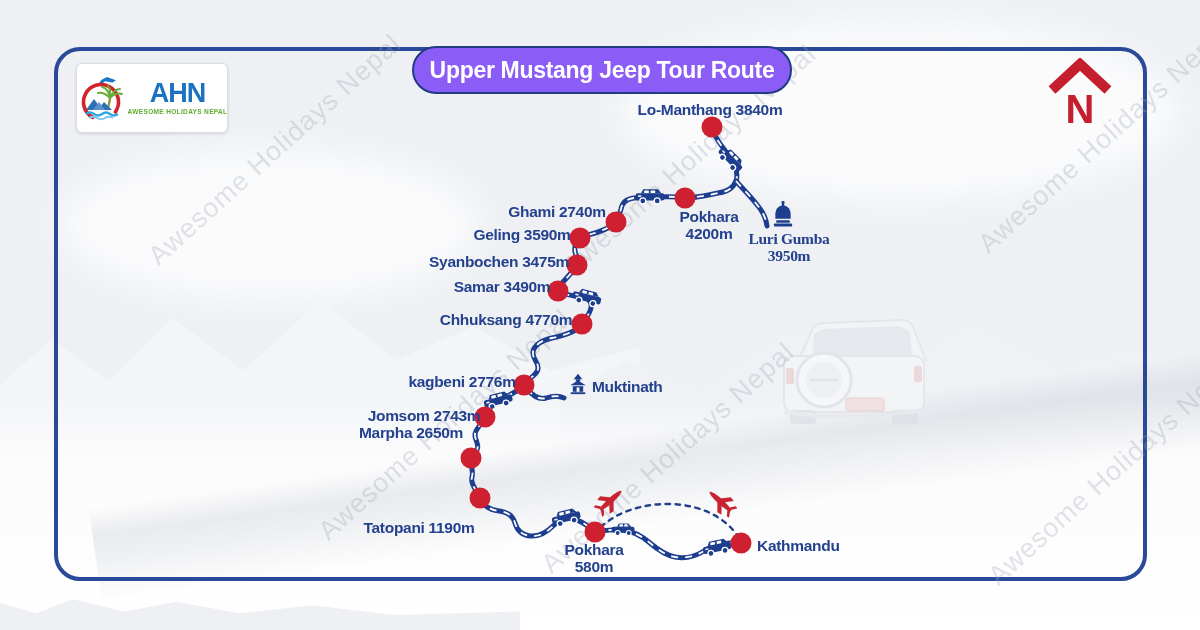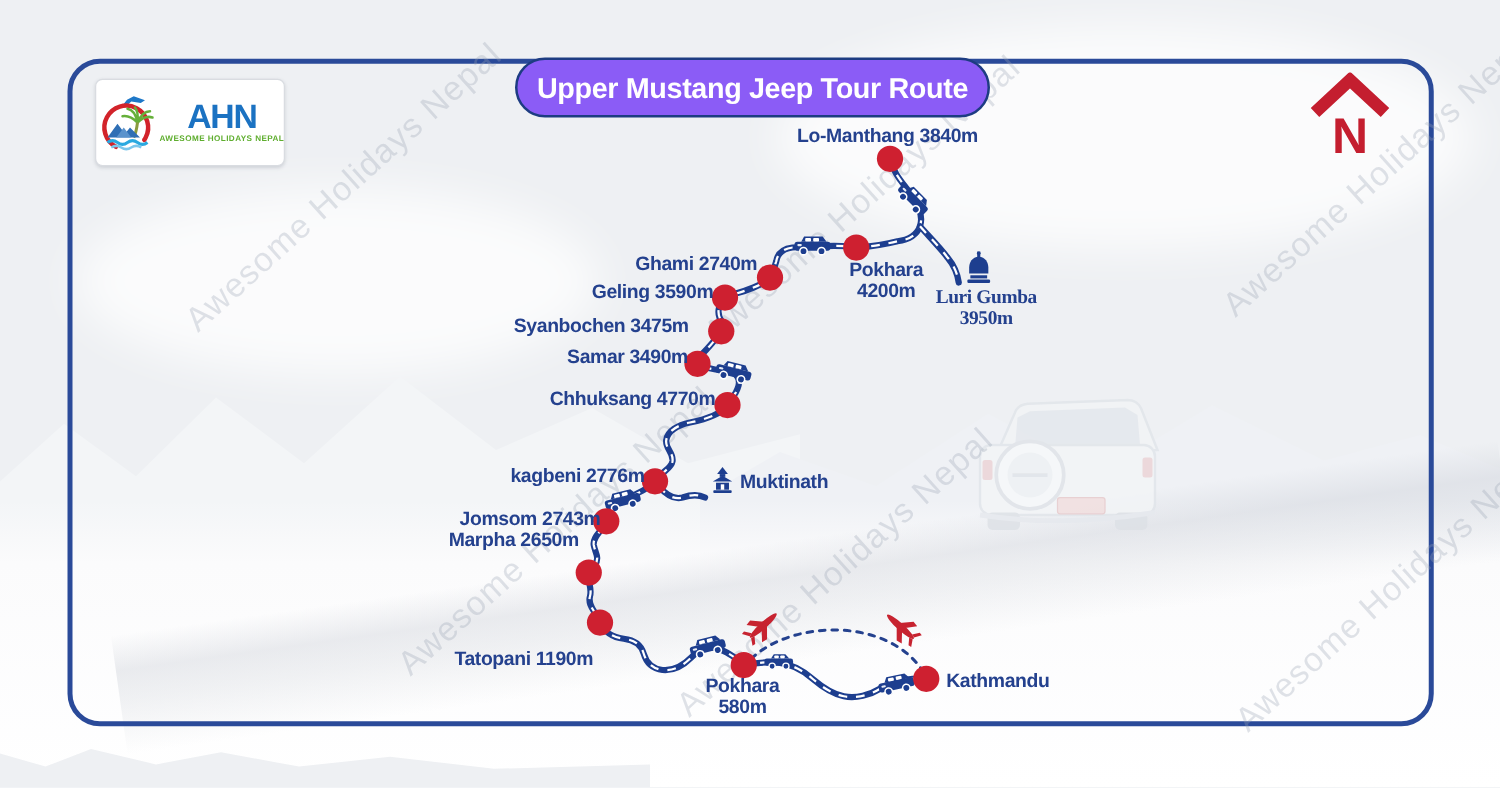--- a/index.html
+++ b/index.html
@@ -200,21 +200,21 @@
     </div>
     <div class="dot" style="left: 616px; top: 222px;"></div>
     <div class="stop-label" style="left: 557px; top: 212px;">
       <div>Ghami 2740m</div>
     </div>
     <div class="dot" style="left: 580px; top: 238px;"></div>
     <div class="stop-label" style="left: 522px; top: 235px;">
       <div>Geling 3590m</div>
     </div>
     <div class="dot" style="left: 577px; top: 265px;"></div>
-    <div class="stop-label" style="left: 481px; top: 262px;">
+    <div class="stop-label" style="left: 499px; top: 262px;">
       <div>Syanbochen 3475m</div>
     </div>
     <div class="dot" style="left: 558px; top: 291px;"></div>
     <div class="stop-label" style="left: 502px; top: 287px;">
       <div>Samar 3490m</div>
     </div>
     <div class="dot" style="left: 582px; top: 324px;"></div>
     <div class="stop-label" style="left: 506px; top: 320px;">
       <div>Chhuksang 4770m</div>
     </div>

